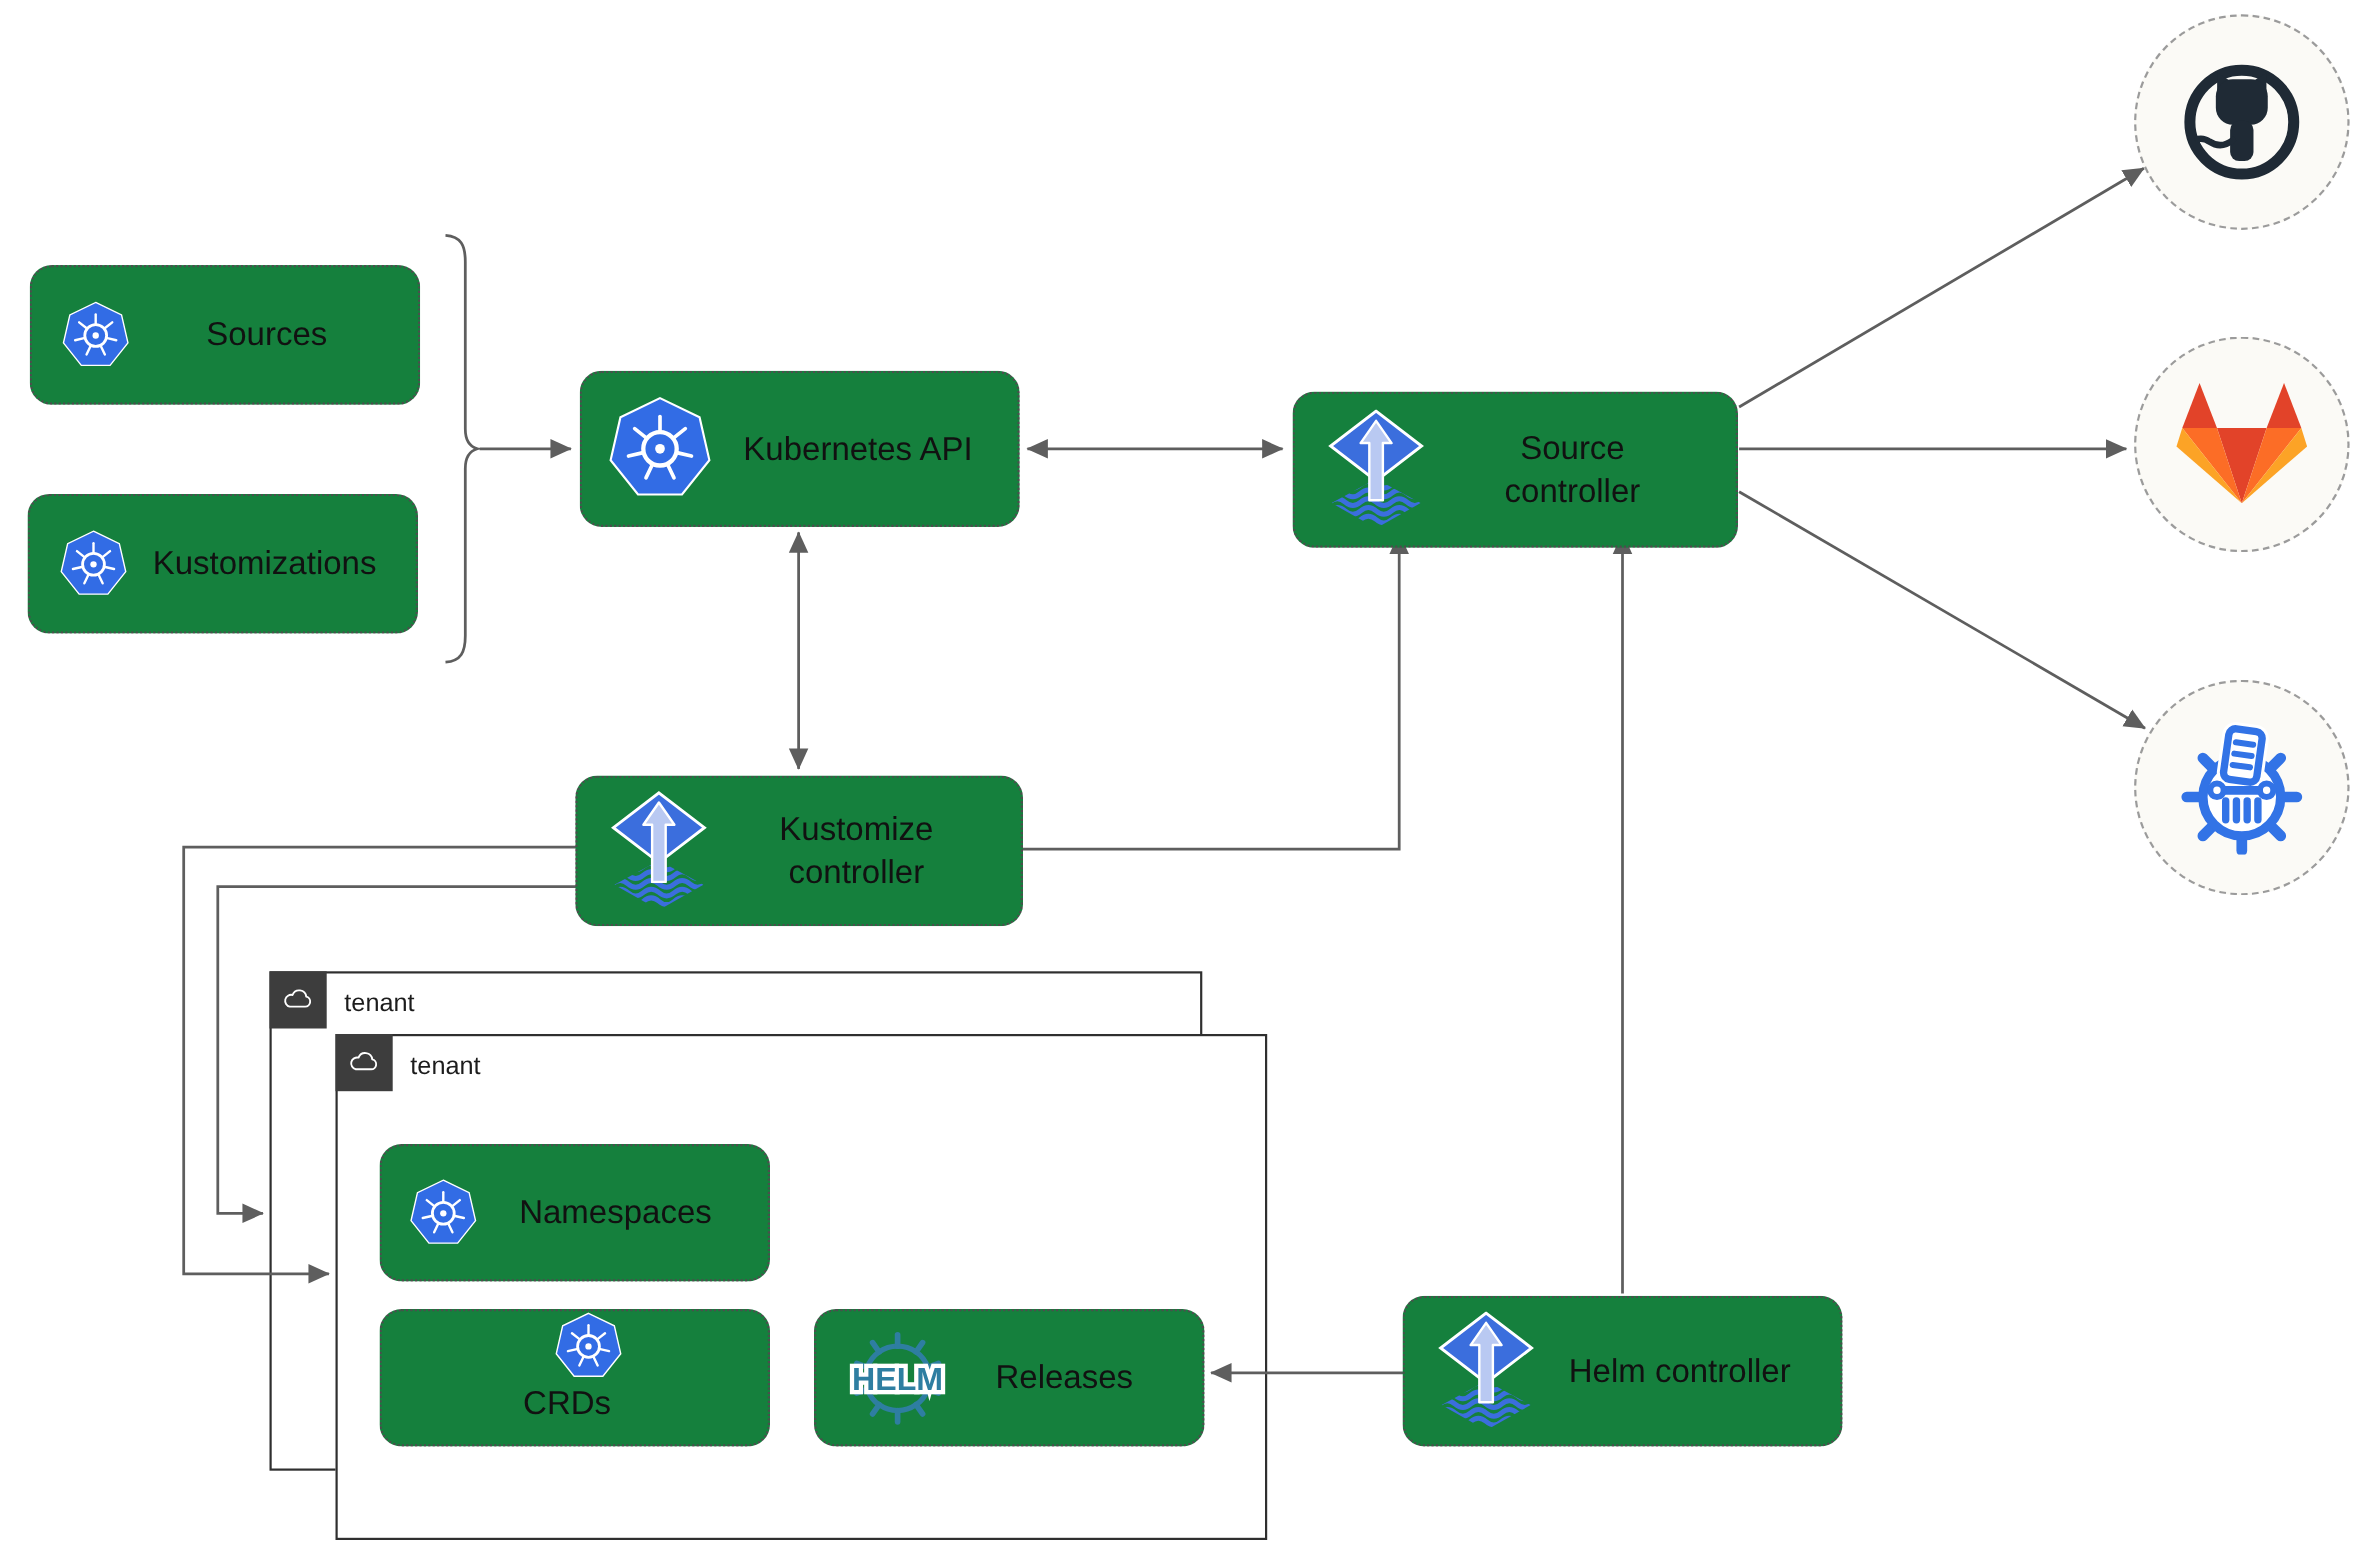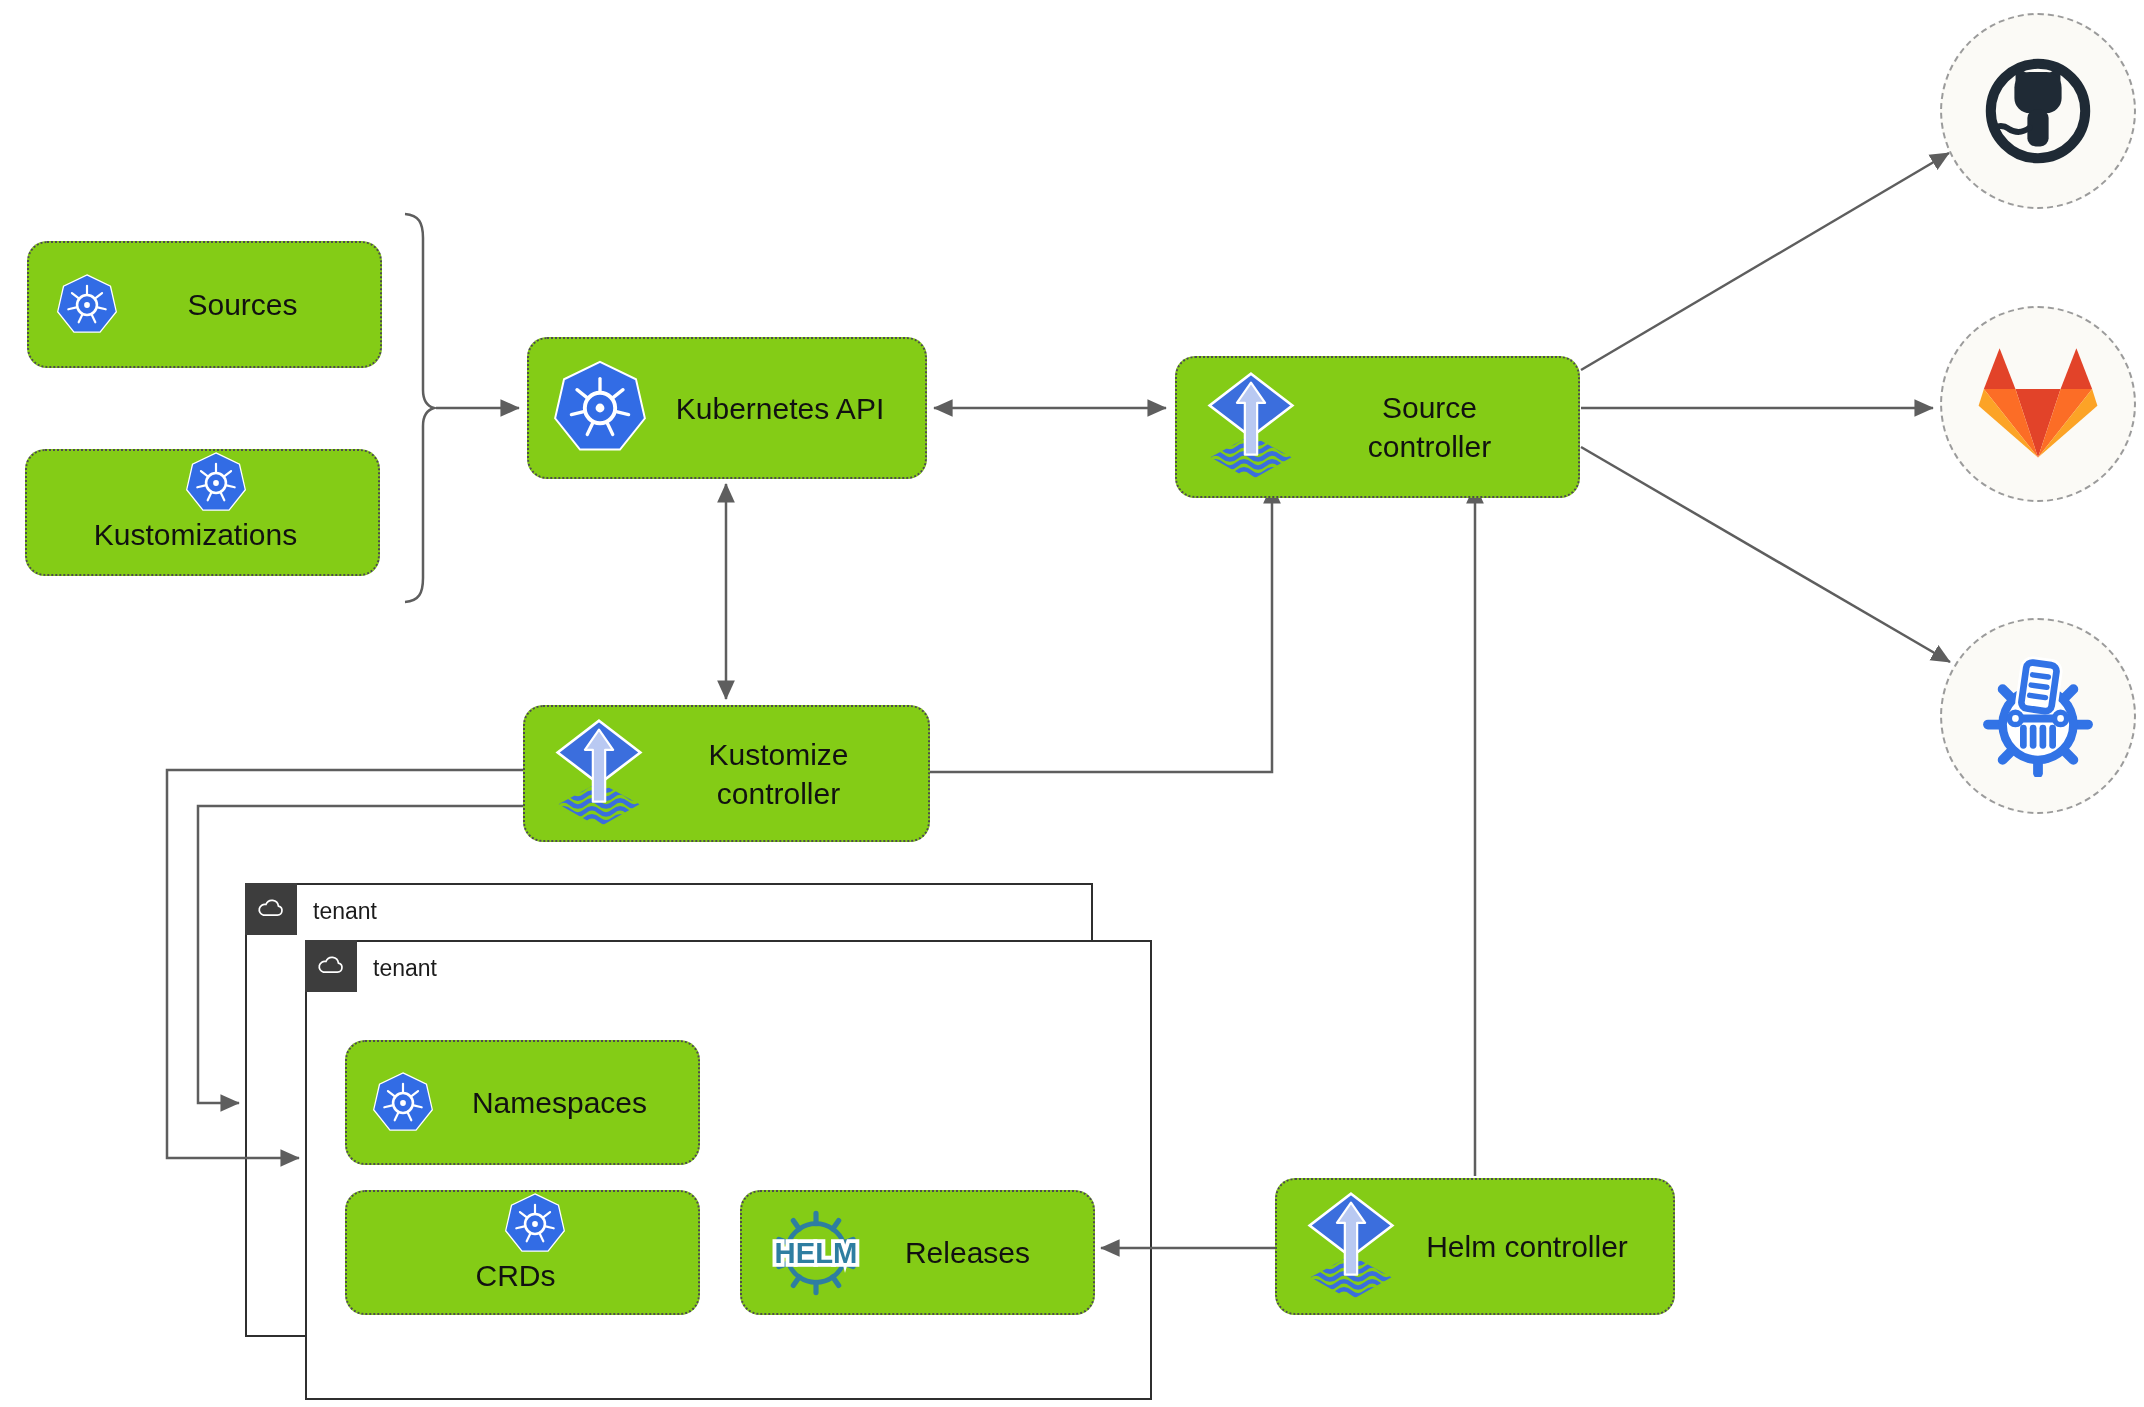--- a/index.html
+++ b/index.html
@@ -1,19 +1,19 @@
 <!DOCTYPE html>
 <html><head>
 <meta charset="utf-8">
 <style>
   html,body{margin:0;padding:0;background:#fff;}
   .canvas{position:relative;width:2144px;height:1407px;background:#ffffff;
           font-family:"Liberation Sans",sans-serif;overflow:hidden;}
   
-  .node{position:absolute;background:#84cc16;border:2.5px dotted #4d4d4d;border-radius:20px;
+  .node{position:absolute;background:#15803d;border:2.5px dotted #4d4d4d;border-radius:20px;
         display:flex;align-items:center;box-sizing:border-box;z-index:5;}
   .node-icon{flex:0 0 auto;display:flex;align-items:center;justify-content:center;}
   .node-label{flex:1;text-align:center;font-size:30px;color:#111;line-height:1.3;padding-right:14px;}
   
   .tenant{position:absolute;background:#ffffff;border:2px solid #2f2f2f;box-sizing:border-box;}
   .tenant-back{z-index:1;}
   .tenant-front{z-index:2;}
   .tenant-tab{position:absolute;top:-2px;left:-2px;width:52px;height:52px;background:#3d3d3d;
               display:flex;align-items:center;justify-content:center;}
   .tenant-name{position:absolute;left:66px;top:13px;font-size:23px;color:#1c1c1c;}
@@ -213,21 +213,21 @@
 
   <div class="node" style="left:27px;top:241px;width:355px;height:127px;">
     <span class="node-icon" style="margin-left:26px;">
       <svg width="64" height="64">
           <use href="#sym-k8s"></use>
         </svg>
       </span>
     <span class="node-label">Sources</span>
   </div>
 
-  <div class="node" style="left:25px;top:449px;width:355px;height:127px;flex-direction:column;">
+  <div class="node" style="left:25px;top:449px;width:355px;height:127px;">
     <span class="node-icon" style="margin-left:26px;">
       <svg width="64" height="64">
           <use href="#sym-k8s"></use>
         </svg>
       </span>
     <span class="node-label">Kustomizations</span>
   </div>
 
   <div class="node" style="left:527px;top:337px;width:400px;height:142px;">
     <span class="node-icon" style="margin-left:22px;">

